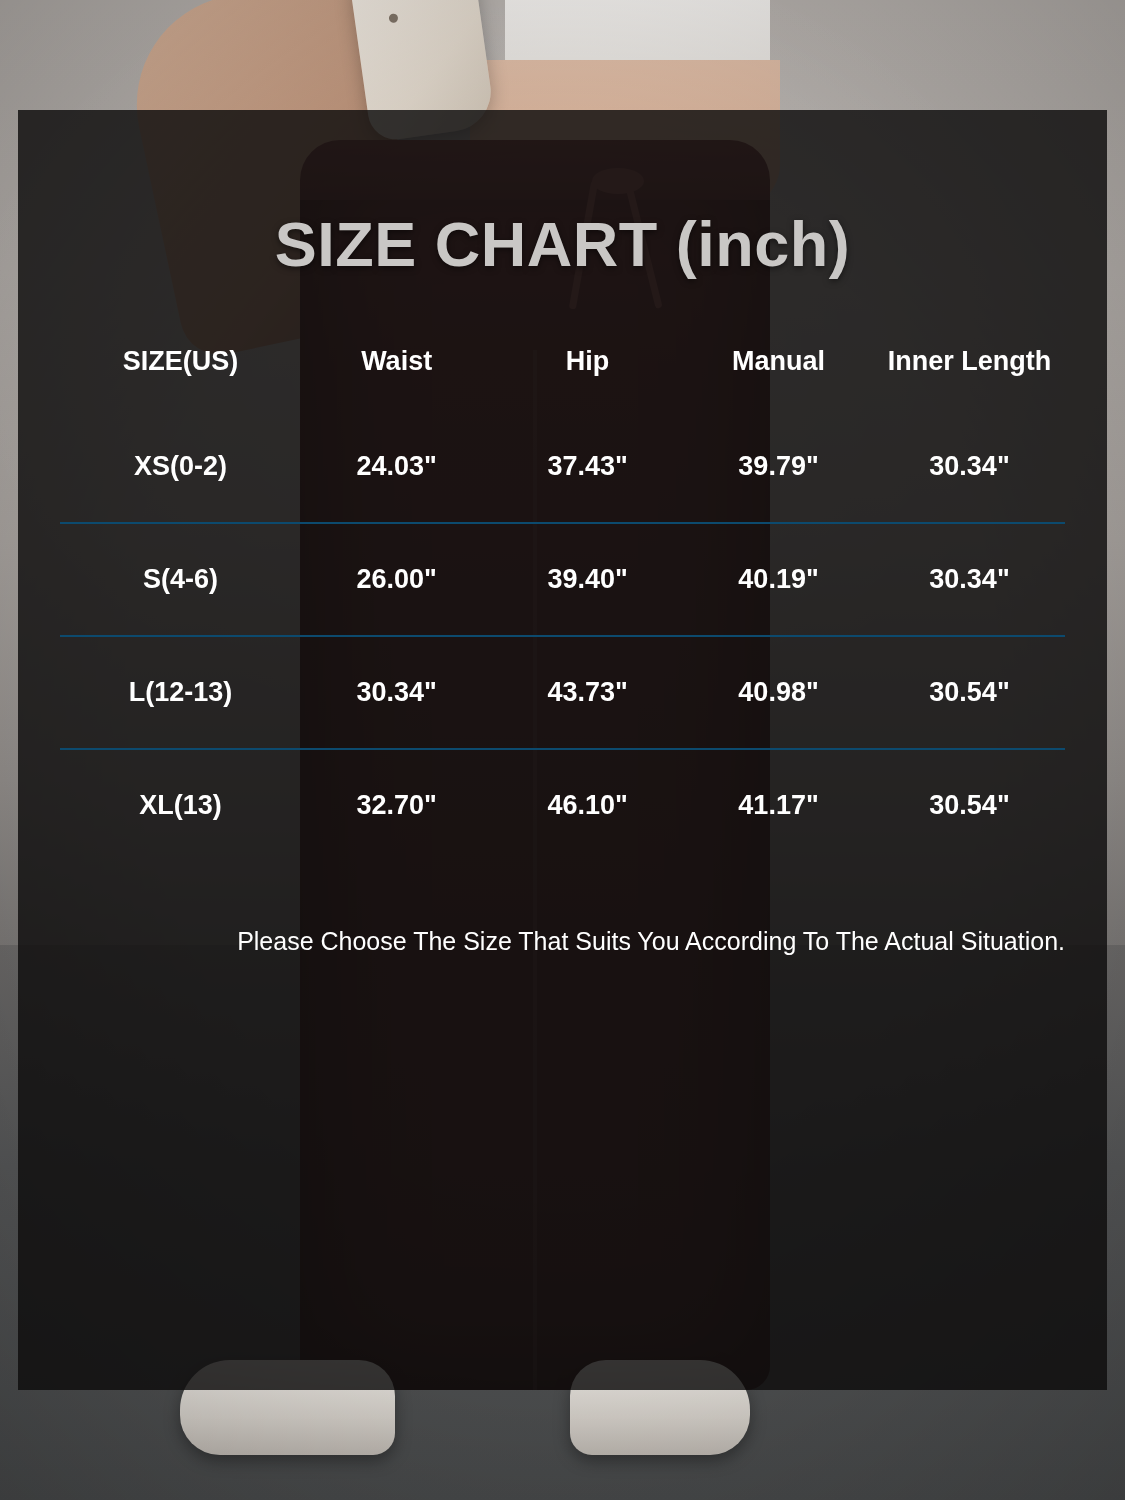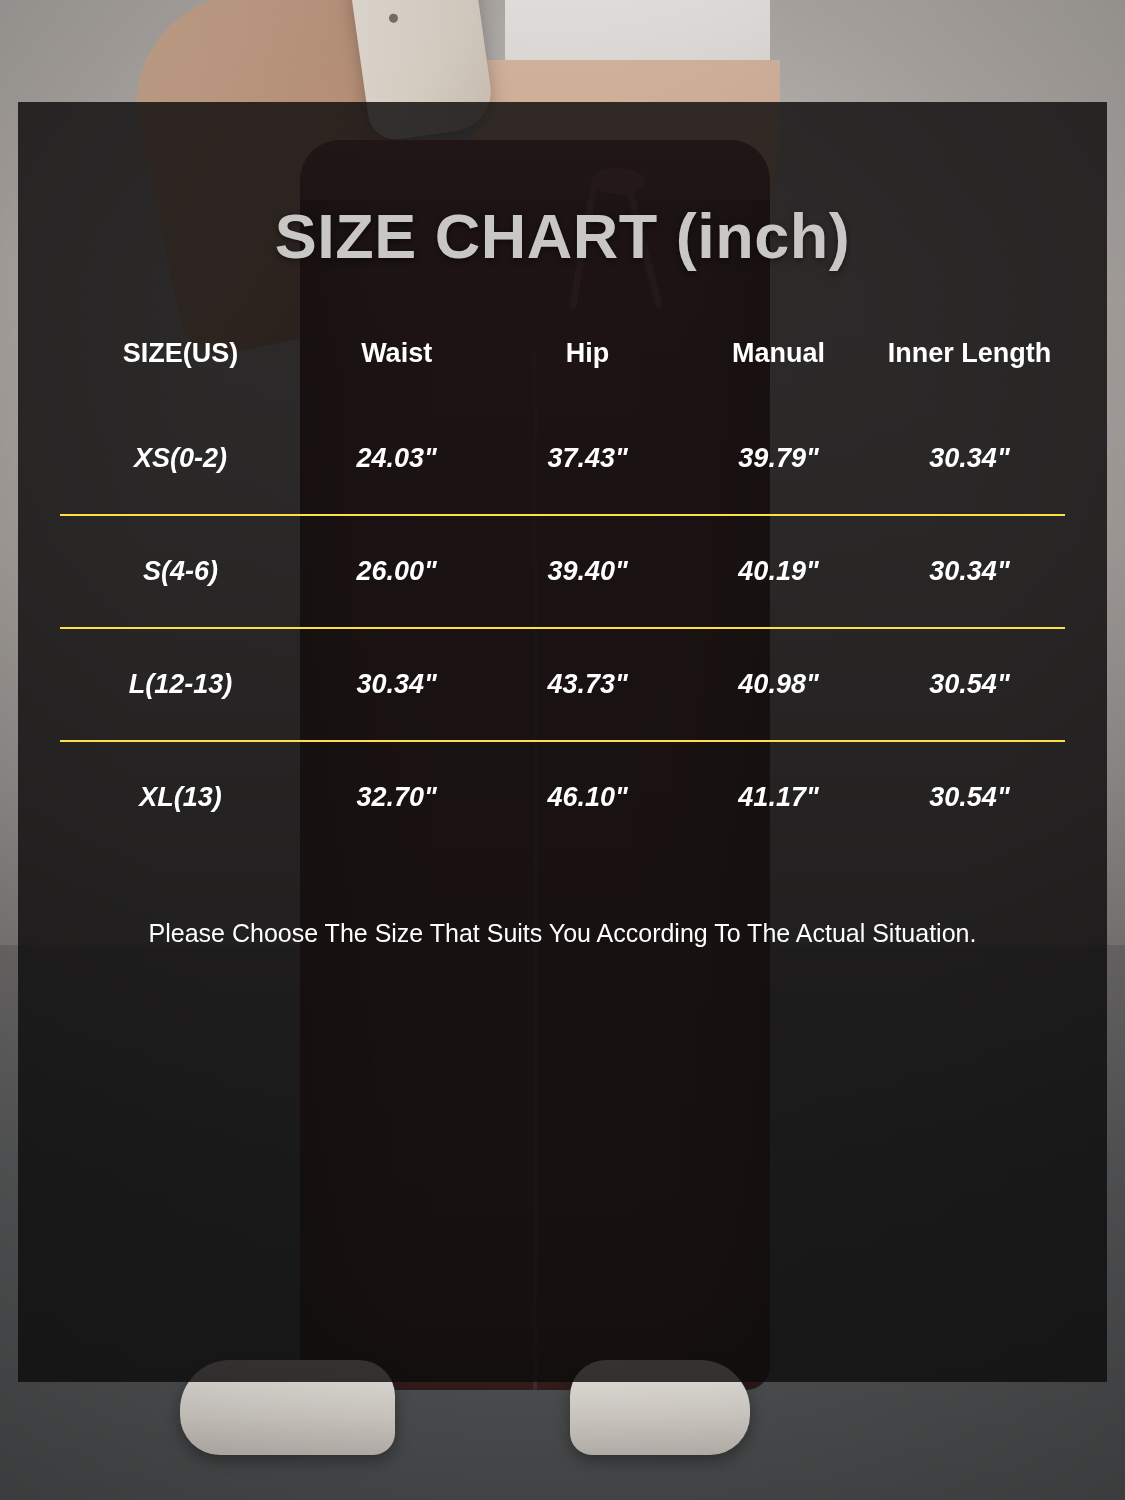--- a/index.html
+++ b/index.html
@@ -151,21 +151,21 @@
   .shoe-r { left: 570px; width: 180px; border-radius: 36px 50px 40px 22px; }
   .vignette {
     position: absolute; inset: 0;
     background: radial-gradient(ellipse 85% 75% at 50% 45%, rgba(0,0,0,0) 45%, rgba(0,0,0,0.25) 100%);
   }
 
   
   .chart-overlay {
     position: absolute;
     left: 18px;
-    top: 102px;
+    top: 110px;
     width: 1089px;
     height: 1280px;
     background: rgba(14, 12, 12, 0.82);
     box-sizing: border-box;
     padding: 0 42px;
   }
 
   .chart-title {
     color: #c9c7c5;
     font-size: 63px;
@@ -189,34 +189,33 @@
     padding: 14px 0 34px 0;
     color: #ffffff;
     white-space: nowrap;
   }
   table.size-table td {
     font-size: 27px;
     font-weight: bold;
     text-align: center;
     padding: 40px 0;
     color: #ffffff;
-    font-style: italic;
   }
   table.size-table tbody tr + tr {
-    border-top: 2px solid #fde047;
+    border-top: 2px solid #0c4a6e;
   }
   table.size-table col.c-size { width: 24%; }
   table.size-table col.c-waist { width: 19%; }
   table.size-table col.c-hip { width: 19%; }
   table.size-table col.c-length { width: 19%; }
   table.size-table col.c-inner { width: 19%; }
 
   .note {
     margin-top: 62px;
-    text-align: center;
+    text-align: right;
     color: #ffffff;
     font-size: 25px;
     line-height: 1.45;
     font-weight: 500;
   }
   .note div { white-space: nowrap; }
 </style>
 </head>
 <body>
 

